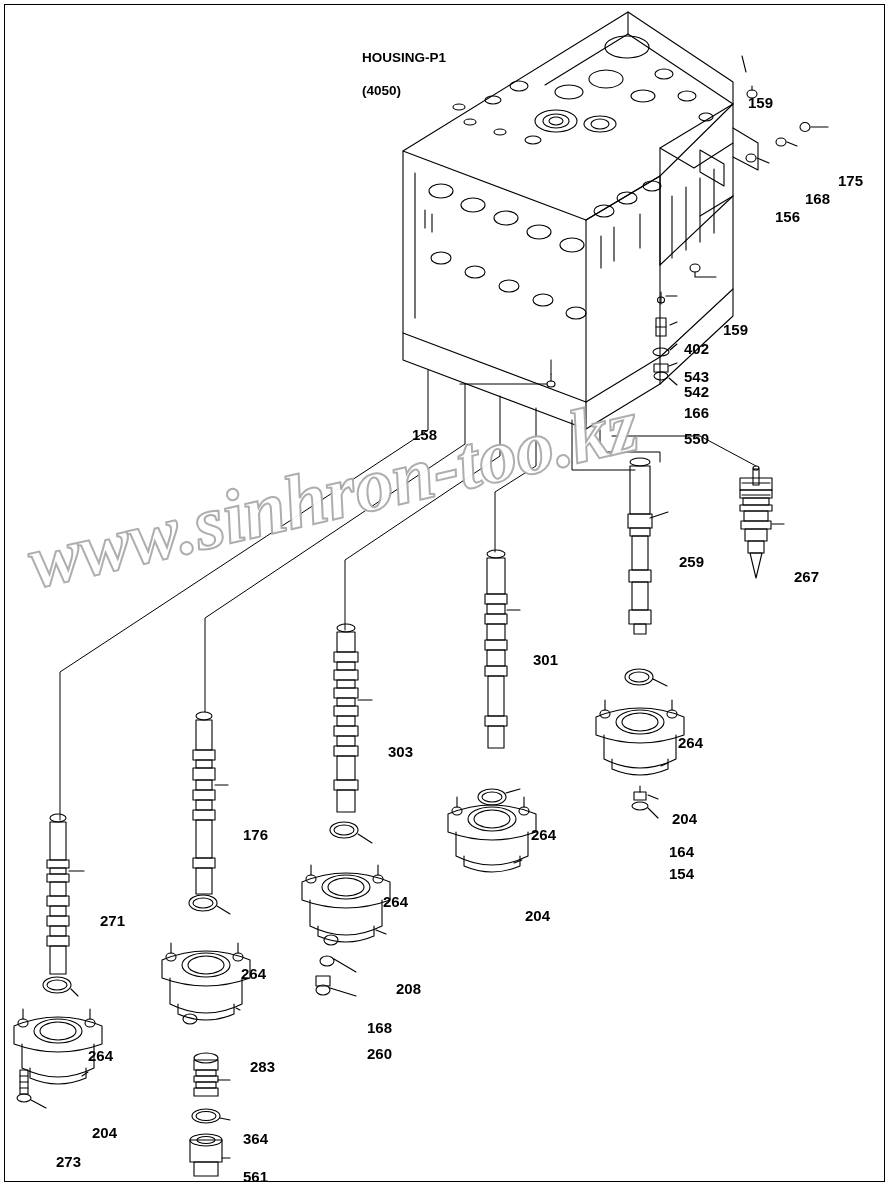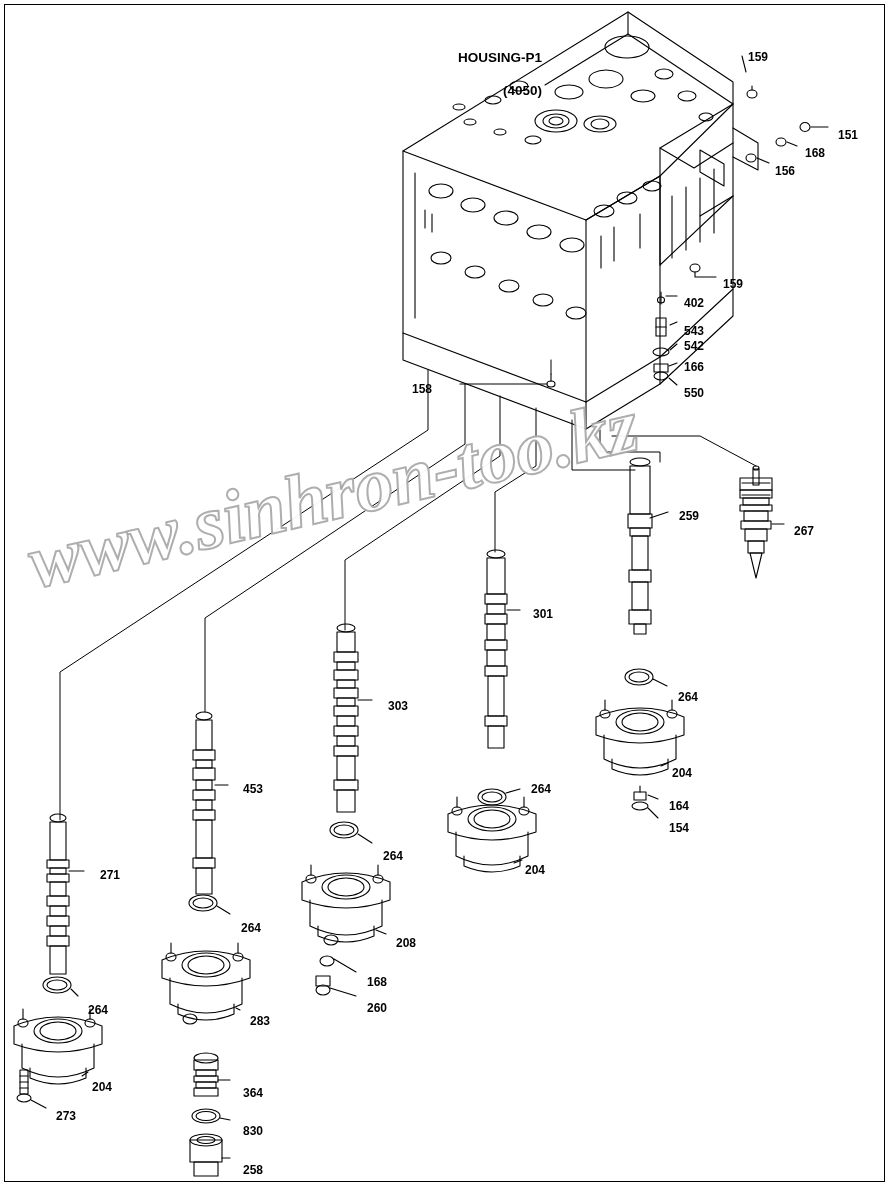--- a/index.html
+++ b/index.html
@@ -2,23 +2,23 @@
 <html><head>
 <meta charset="utf-8">
 <style>
   html,body{margin:0;padding:0;background:#fff;}
   body{width:891px;height:1188px;position:relative;overflow:hidden;
        font-family:"Liberation Sans",sans-serif;}
   #sheet{position:absolute;left:0;top:0;width:891px;height:1188px;}
   .border{position:absolute;left:4px;top:4px;width:881px;height:1178px;
           border:1.5px solid #000;box-sizing:border-box;}
   svg.art{position:absolute;left:0;top:0;width:891px;height:1188px;}
-  .lbl{position:absolute;font-size:12px;font-weight:bold;color:#000;
-       white-space:nowrap;letter-spacing:0px;}
-  .title{position:absolute;font-size:13.5px;font-weight:bold;text-align:right;
+  .lbl{position:absolute;font-size:15px;font-weight:bold;color:#000;
+       white-space:nowrap;letter-spacing:0px;margin-top:44px;}
+  .title{position:absolute;font-size:13.5px;font-weight:bold;text-align:left;
          white-space:nowrap;}
   .wm{position:absolute;left:30px;top:430px;width:830px;height:330px;
       pointer-events:none;}
   .wm span{position:absolute;left:0;top:90px;width:830px;
            font-family:"Liberation Serif",serif;font-size:76px;font-style:italic;
            font-weight:bold;color:#fff;
            -webkit-text-stroke:2px #aaa;
            text-shadow:0 0 0 #999;
            transform:rotate(-13deg);transform-origin:left center;
            opacity:.95;}
@@ -378,47 +378,47 @@
   </svg>
 
   <div class="wm">
     <span>www.sinhron-too.kz</span>
   </div>
 
   <div class="title" style="left:362px;top:50px;width:180px;">HOUSING-P1</div>
   <div class="title" style="left:362px;top:83px;width:180px;">(4050)</div>
 
   <div class="lbl" style="left:748px;top:50px">159</div>
-  <div class="lbl" style="left:838px;top:128px">151</div>
+  <div class="lbl" style="left:838px;top:128px">175</div>
   <div class="lbl" style="left:805px;top:146px">168</div>
   <div class="lbl" style="left:775px;top:164px">156</div>
   <div class="lbl" style="left:723px;top:277px">159</div>
   <div class="lbl" style="left:684px;top:296px">402</div>
   <div class="lbl" style="left:684px;top:324px">543</div>
   <div class="lbl" style="left:684px;top:339px">542</div>
   <div class="lbl" style="left:684px;top:360px">166</div>
   <div class="lbl" style="left:684px;top:386px">550</div>
   <div class="lbl" style="left:412px;top:382px">158</div>
   <div class="lbl" style="left:679px;top:509px">259</div>
   <div class="lbl" style="left:794px;top:524px">267</div>
   <div class="lbl" style="left:533px;top:607px">301</div>
   <div class="lbl" style="left:678px;top:690px">264</div>
   <div class="lbl" style="left:388px;top:699px">303</div>
   <div class="lbl" style="left:672px;top:766px">204</div>
-  <div class="lbl" style="left:243px;top:782px">453</div>
+  <div class="lbl" style="left:243px;top:782px">176</div>
   <div class="lbl" style="left:531px;top:782px">264</div>
   <div class="lbl" style="left:669px;top:799px">164</div>
   <div class="lbl" style="left:669px;top:821px">154</div>
   <div class="lbl" style="left:383px;top:849px">264</div>
   <div class="lbl" style="left:525px;top:863px">204</div>
   <div class="lbl" style="left:100px;top:868px">271</div>
   <div class="lbl" style="left:241px;top:921px">264</div>
   <div class="lbl" style="left:396px;top:936px">208</div>
   <div class="lbl" style="left:367px;top:975px">168</div>
   <div class="lbl" style="left:88px;top:1003px">264</div>
   <div class="lbl" style="left:367px;top:1001px">260</div>
   <div class="lbl" style="left:250px;top:1014px">283</div>
   <div class="lbl" style="left:243px;top:1086px">364</div>
   <div class="lbl" style="left:92px;top:1080px">204</div>
-  <div class="lbl" style="left:243px;top:1124px">830</div>
+  <div class="lbl" style="left:243px;top:1124px">561</div>
   <div class="lbl" style="left:56px;top:1109px">273</div>
   <div class="lbl" style="left:243px;top:1163px">258</div>
 </div>
 
 </body></html>

